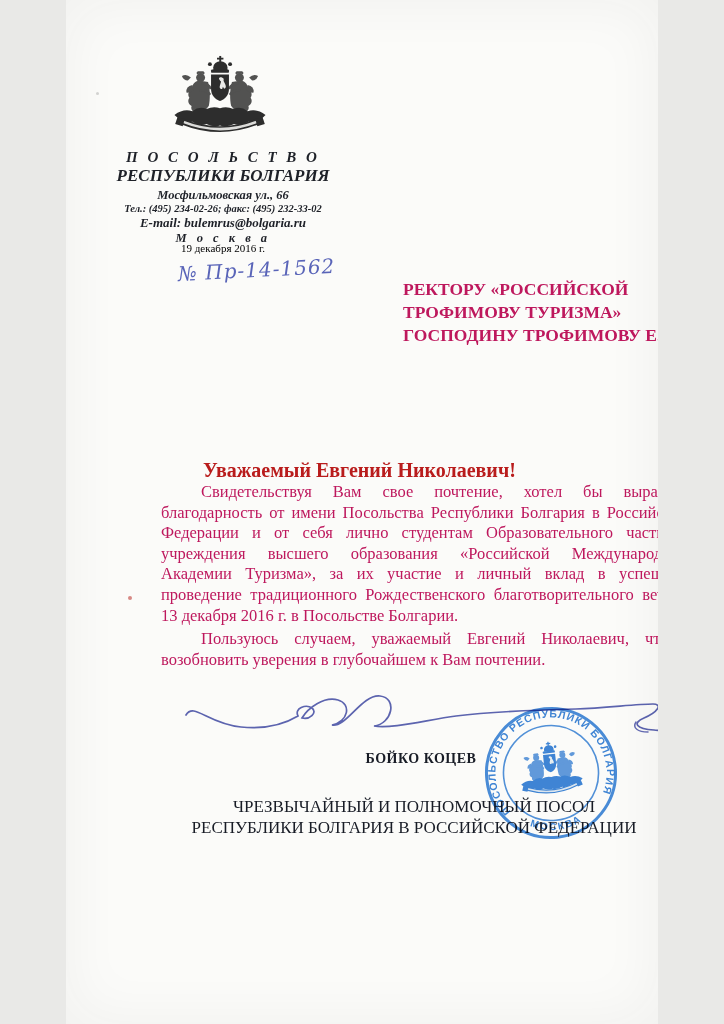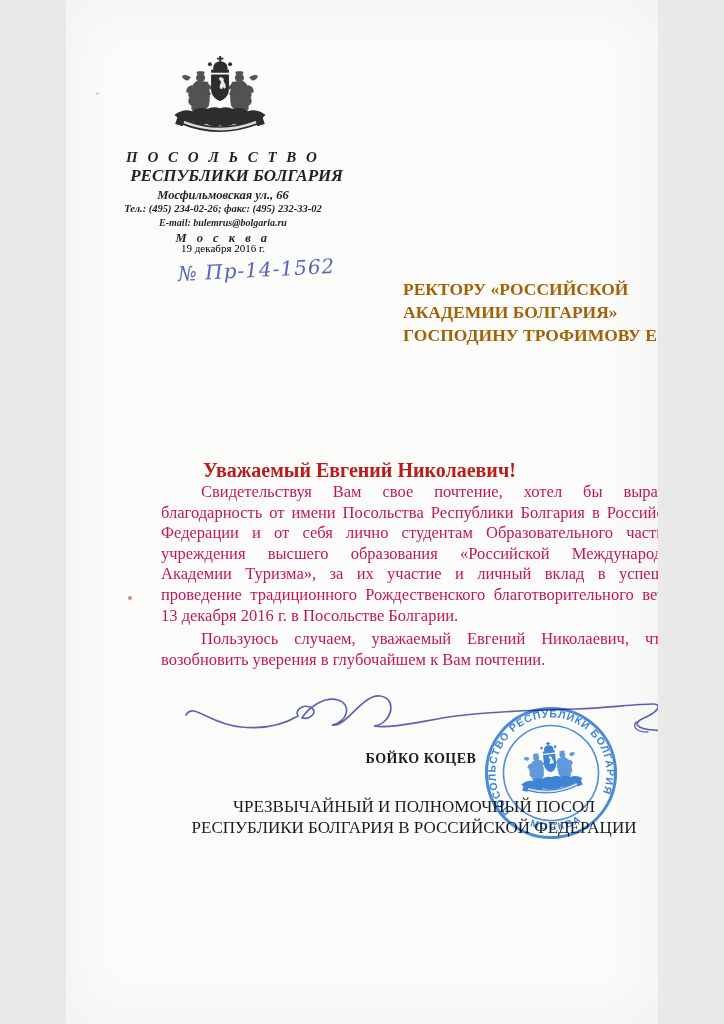--- a/index.html
+++ b/index.html
@@ -7,34 +7,34 @@
   .page{
     position:relative;width:592px;height:1024px;margin:0 auto;
     background:#fbfbf9;overflow:hidden;
     box-shadow:inset 0 0 60px rgba(40,40,35,.05);
     font-family:"Liberation Serif","DejaVu Serif",serif;
   }
   
   .emblem{position:absolute;left:98px;top:55px;width:112px;height:90px;color:#2d2d2d;}
   .letterhead{position:absolute;left:37px;top:149px;width:240px;text-align:center;color:#1e2128;}
   .lh-org1{font-style:italic;font-weight:bold;font-size:15px;letter-spacing:3px;line-height:17px;}
-  .lh-org2{font-style:italic;font-weight:bold;font-size:17px;line-height:19px;text-align:right;}
+  .lh-org2{font-style:italic;font-weight:bold;font-size:17px;line-height:19px;}
   .lh-addr{font-style:italic;font-weight:bold;font-size:12.5px;line-height:14px;margin-top:3px;}
   .lh-tel{font-style:italic;font-weight:bold;font-size:10.5px;line-height:12px;margin-top:1px;}
-  .lh-mail{font-style:italic;font-weight:bold;font-size:10px;line-height:13px;margin-top:1px;}
+  .lh-mail{font-style:italic;font-weight:bold;font-size:13px;line-height:13px;margin-top:1px;}
   .lh-city{font-style:italic;font-weight:bold;font-size:12.5px;letter-spacing:3.5px;line-height:14px;margin-top:2px;}
   .date-line{position:absolute;left:115px;top:242px;font-size:11px;color:#000000;}
   .ref-number{
     position:absolute;left:112px;top:262px;
     font-family:"DejaVu Serif",serif;font-style:italic;font-size:20px;letter-spacing:1px;
     color:#5964b8;transform:rotate(-3deg);transform-origin:left center;
   }
   
   .recipient{position:absolute;left:337px;top:278px;width:295px;
-    font-weight:bold;font-size:17.5px;line-height:23px;color:#a16207;}
+    font-weight:bold;font-size:17.5px;line-height:23px;color:#be185d;}
   
   .salutation{position:absolute;left:137px;top:459px;font-weight:bold;font-size:20px;color:#b91c1c;}
   .para{position:absolute;left:95px;width:527px;font-size:16.5px;line-height:20.6px;
     text-align:justify;text-indent:40px;color:#be185d;}
   .para-1{top:482px;}
   .para-2{top:629px;}
   
   .signature-svg{position:absolute;left:100px;top:680px;width:570px;height:80px;
     mix-blend-mode:multiply;z-index:6;}
   .amb-name{position:absolute;left:255px;top:751px;width:200px;text-align:center;
@@ -108,21 +108,21 @@
     <div class="lh-tel">Тел.: (495) 234-02-26; факс: (495) 232-33-02</div>
     <div class="lh-mail">E-mail: bulemrus@bolgaria.ru</div>
     <div class="lh-city">М о с к в а</div>
   </div>
 
   <div class="date-line">19 декабря 2016 г.</div>
   <div class="ref-number">№ Пр-14-1562</div>
 
   <div class="recipient">
     <div>РЕКТОРУ «РОССИЙСКОЙ</div>
-    <div>АКАДЕМИИ БОЛГАРИЯ»</div>
+    <div>ТРОФИМОВУ ТУРИЗМА»</div>
     <div>ГОСПОДИНУ ТРОФИМОВУ Е.Н.</div>
   </div>
 
   <div class="salutation">Уважаемый Евгений Николаевич!</div>
   <div class="para para-1">Свидетельствуя Вам свое почтение, хотел бы выразить благодарность от имени Посольства Республики Болгария в Российской Федерации и от себя лично студентам Образовательного частного учреждения высшего образования «Российской Международной Академии Туризма», за их участие и личный вклад в успешное проведение традиционного Рождественского благотворительного вечера 13 декабря 2016 г. в Посольстве Болгарии.</div>
   <div class="para para-2">Пользуюсь случаем, уважаемый Евгений Николаевич, чтобы возобновить уверения в глубочайшем к Вам почтении.</div>
 
   <svg class="signature-svg" viewBox="0 0 570 80">
     <path d="M20,35 C28,22 42,44 75,47 C105,50 122,42 132,36
              C128,28 140,24 146,28 C152,33 143,40 136,38

